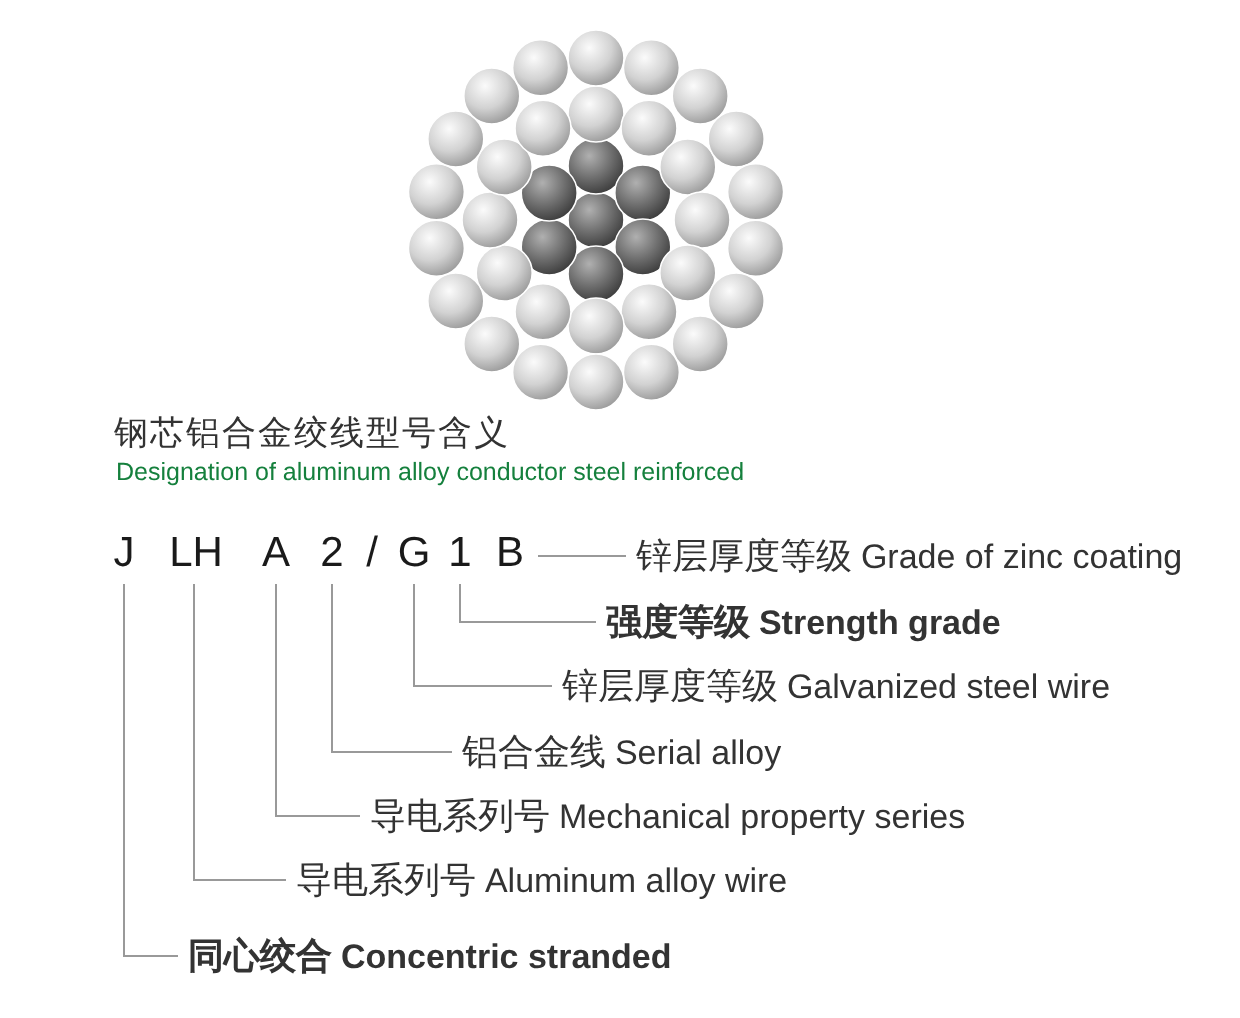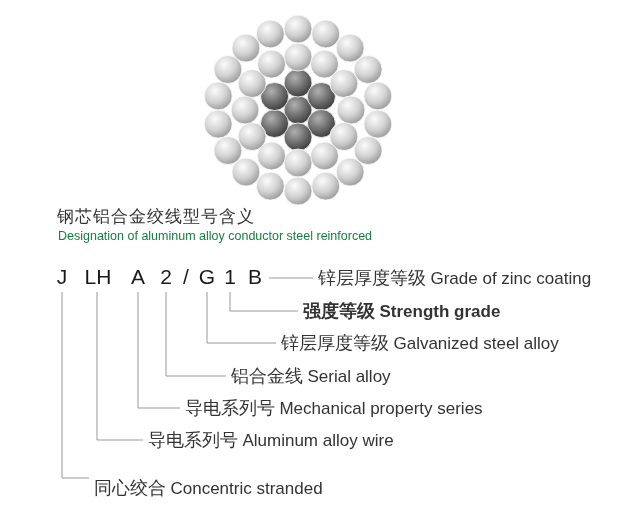--- a/index.html
+++ b/index.html
@@ -129,20 +129,20 @@
       <span class="code-letter" style="left: 166px;">2</span>
       <span class="code-letter" style="left: 186px;">/</span>
       <span class="code-letter" style="left: 207px;">G</span>
       <span class="code-letter" style="left: 230px;">1</span>
       <span class="code-letter" style="left: 255px;">B</span>
     </div>
 
   <div id="labels">
       <div class="label-row" style="left: 318px; top: 269px;"><span class="label-zh">锌层厚度等级</span> <span class="label-en">Grade of zinc coating</span></div>
       <div class="label-row" style="left: 303px; top: 302px; font-weight: bold;"><span class="label-zh">强度等级</span> <span class="label-en">Strength grade</span></div>
-      <div class="label-row" style="left: 281px; top: 334px;"><span class="label-zh">锌层厚度等级</span> <span class="label-en">Galvanized steel alloy</span></div>
+      <div class="label-row" style="left: 281px; top: 334px;"><span class="label-zh">锌层厚度等级</span> <span class="label-en">Galvanized steel wire</span></div>
       <div class="label-row" style="left: 231px; top: 367px;"><span class="label-zh">铝合金线</span> <span class="label-en">Serial alloy</span></div>
       <div class="label-row" style="left: 185px; top: 399px;"><span class="label-zh">导电系列号</span> <span class="label-en">Mechanical property series</span></div>
       <div class="label-row" style="left: 148px; top: 431px;"><span class="label-zh">导电系列号</span> <span class="label-en">Aluminum alloy wire</span></div>
-      <div class="label-row" style="left: 94px; top: 479px;"><span class="label-zh">同心绞合</span> <span class="label-en">Concentric stranded</span></div>
+      <div class="label-row" style="left: 94px; top: 469px; font-weight: bold;"><span class="label-zh">同心绞合</span> <span class="label-en">Concentric stranded</span></div>
     </div>
 
 </div>
 
 </body></html>

